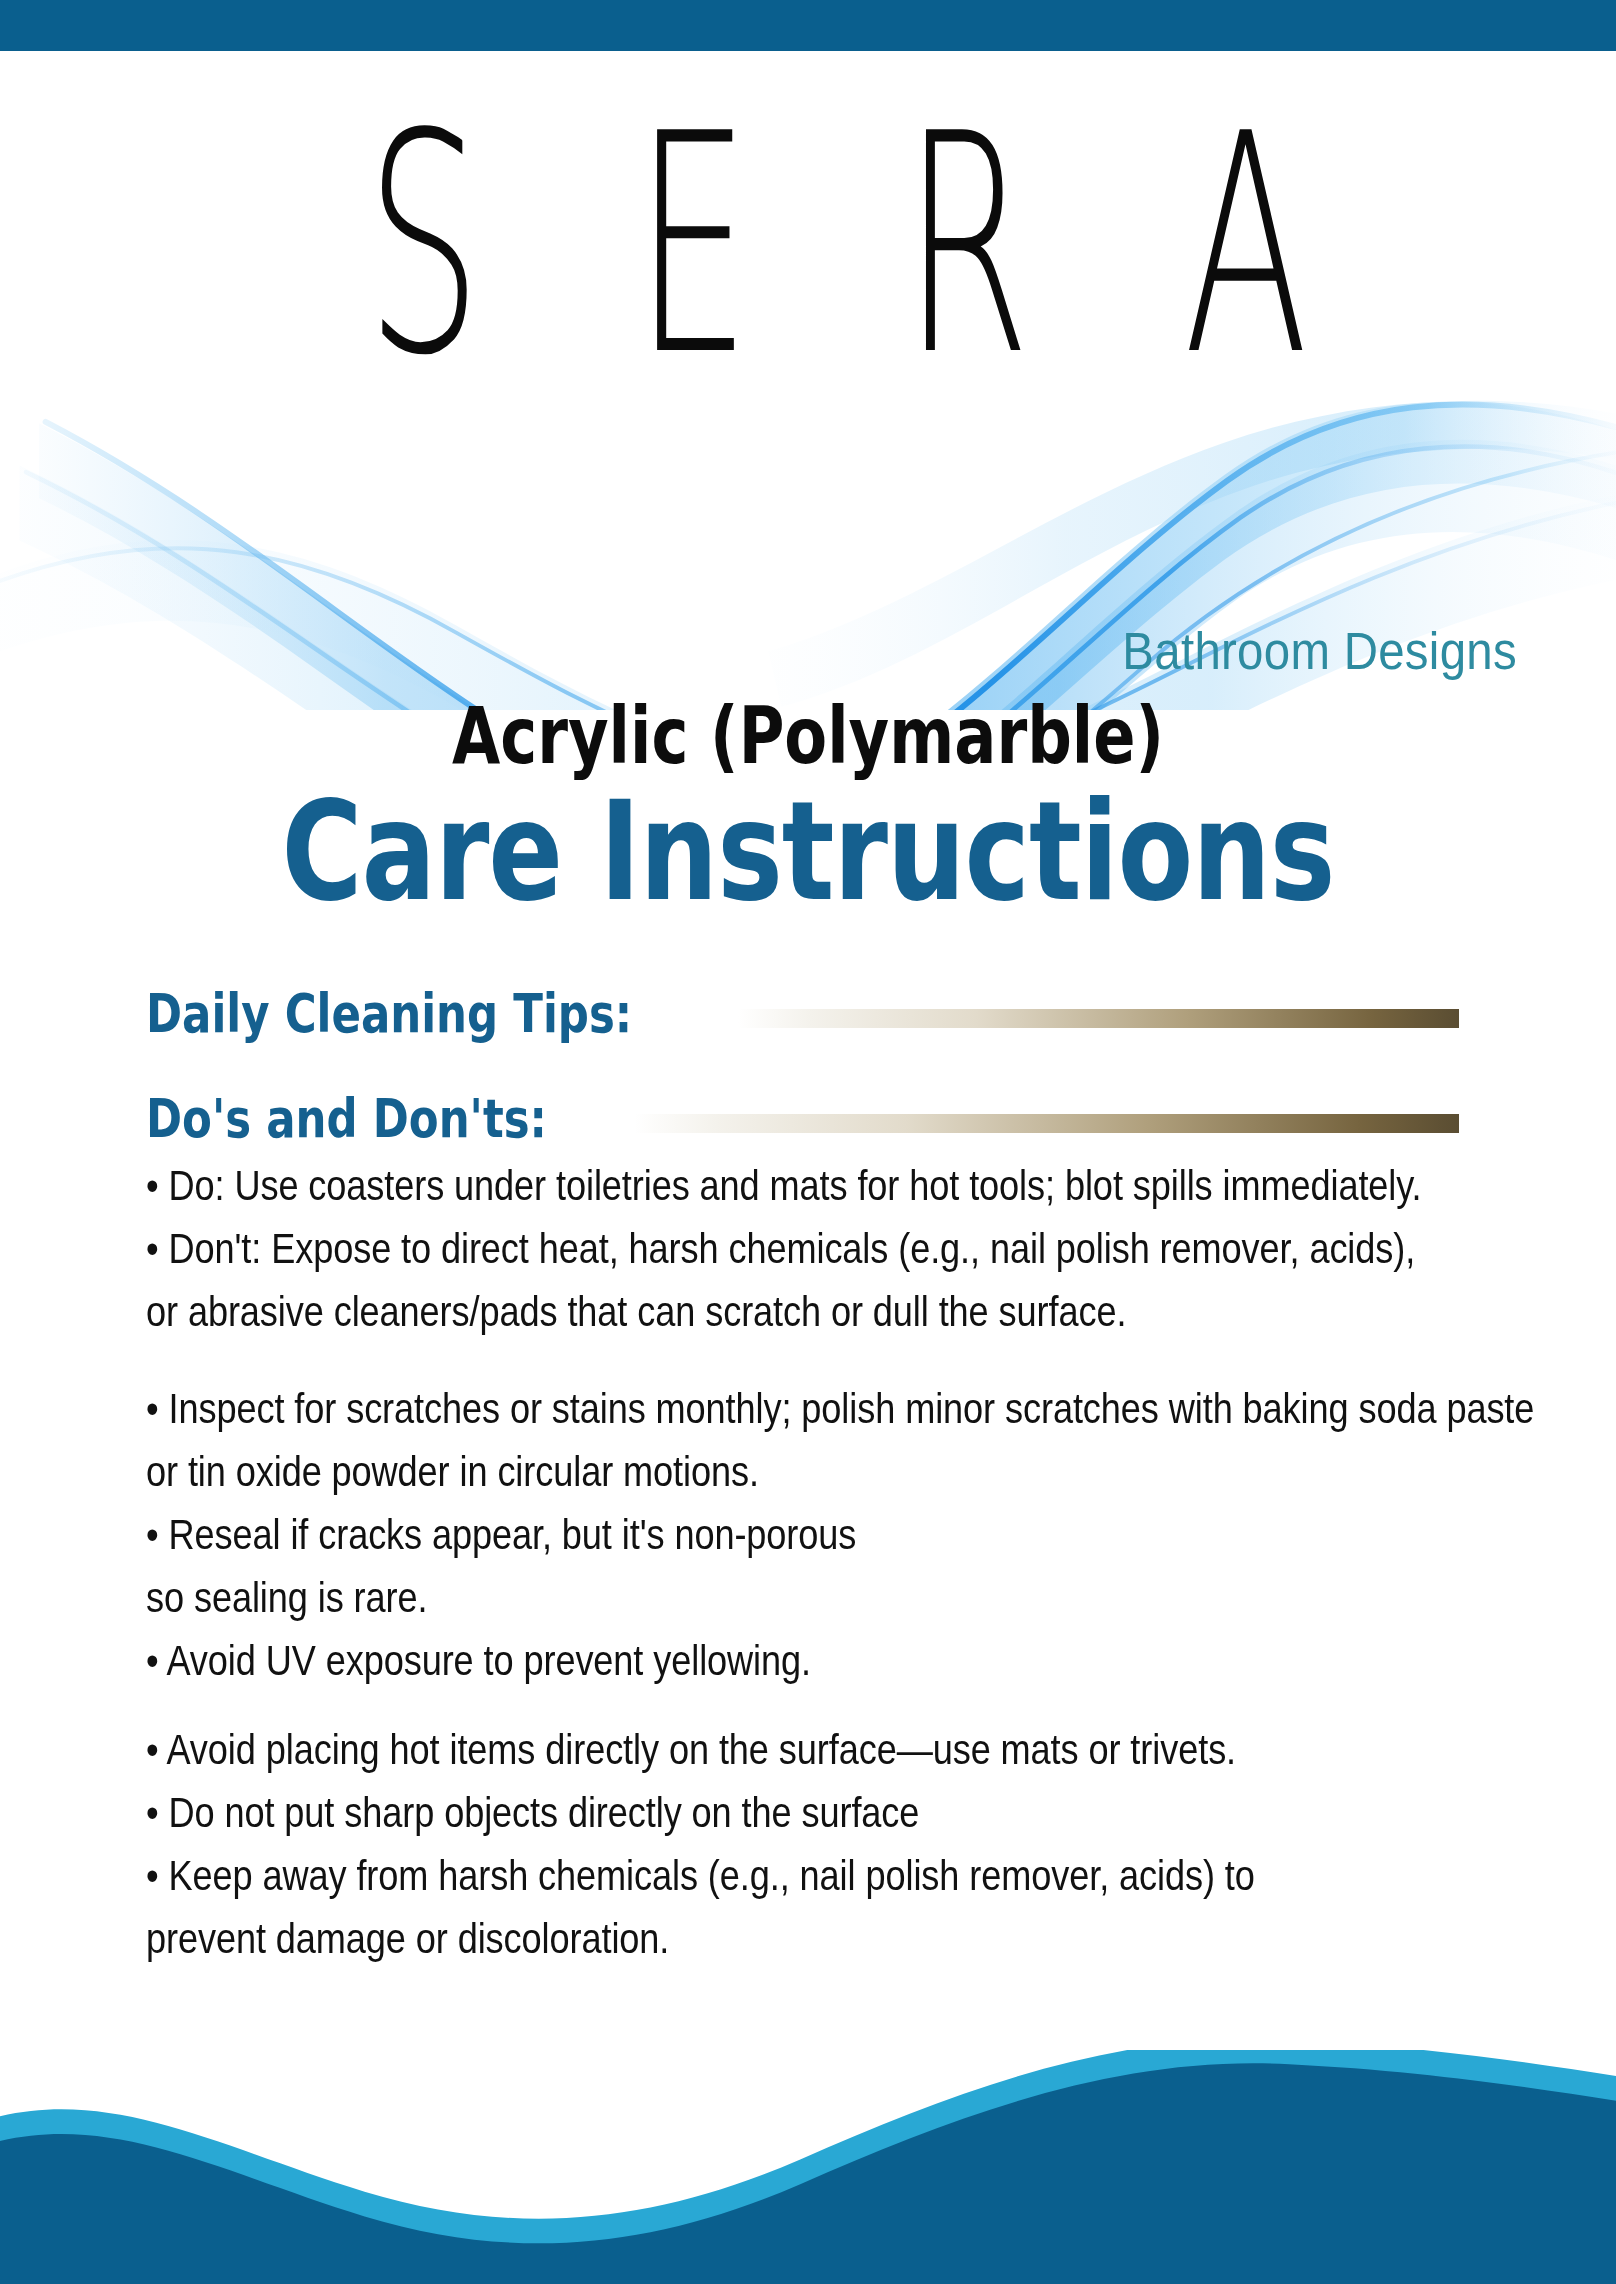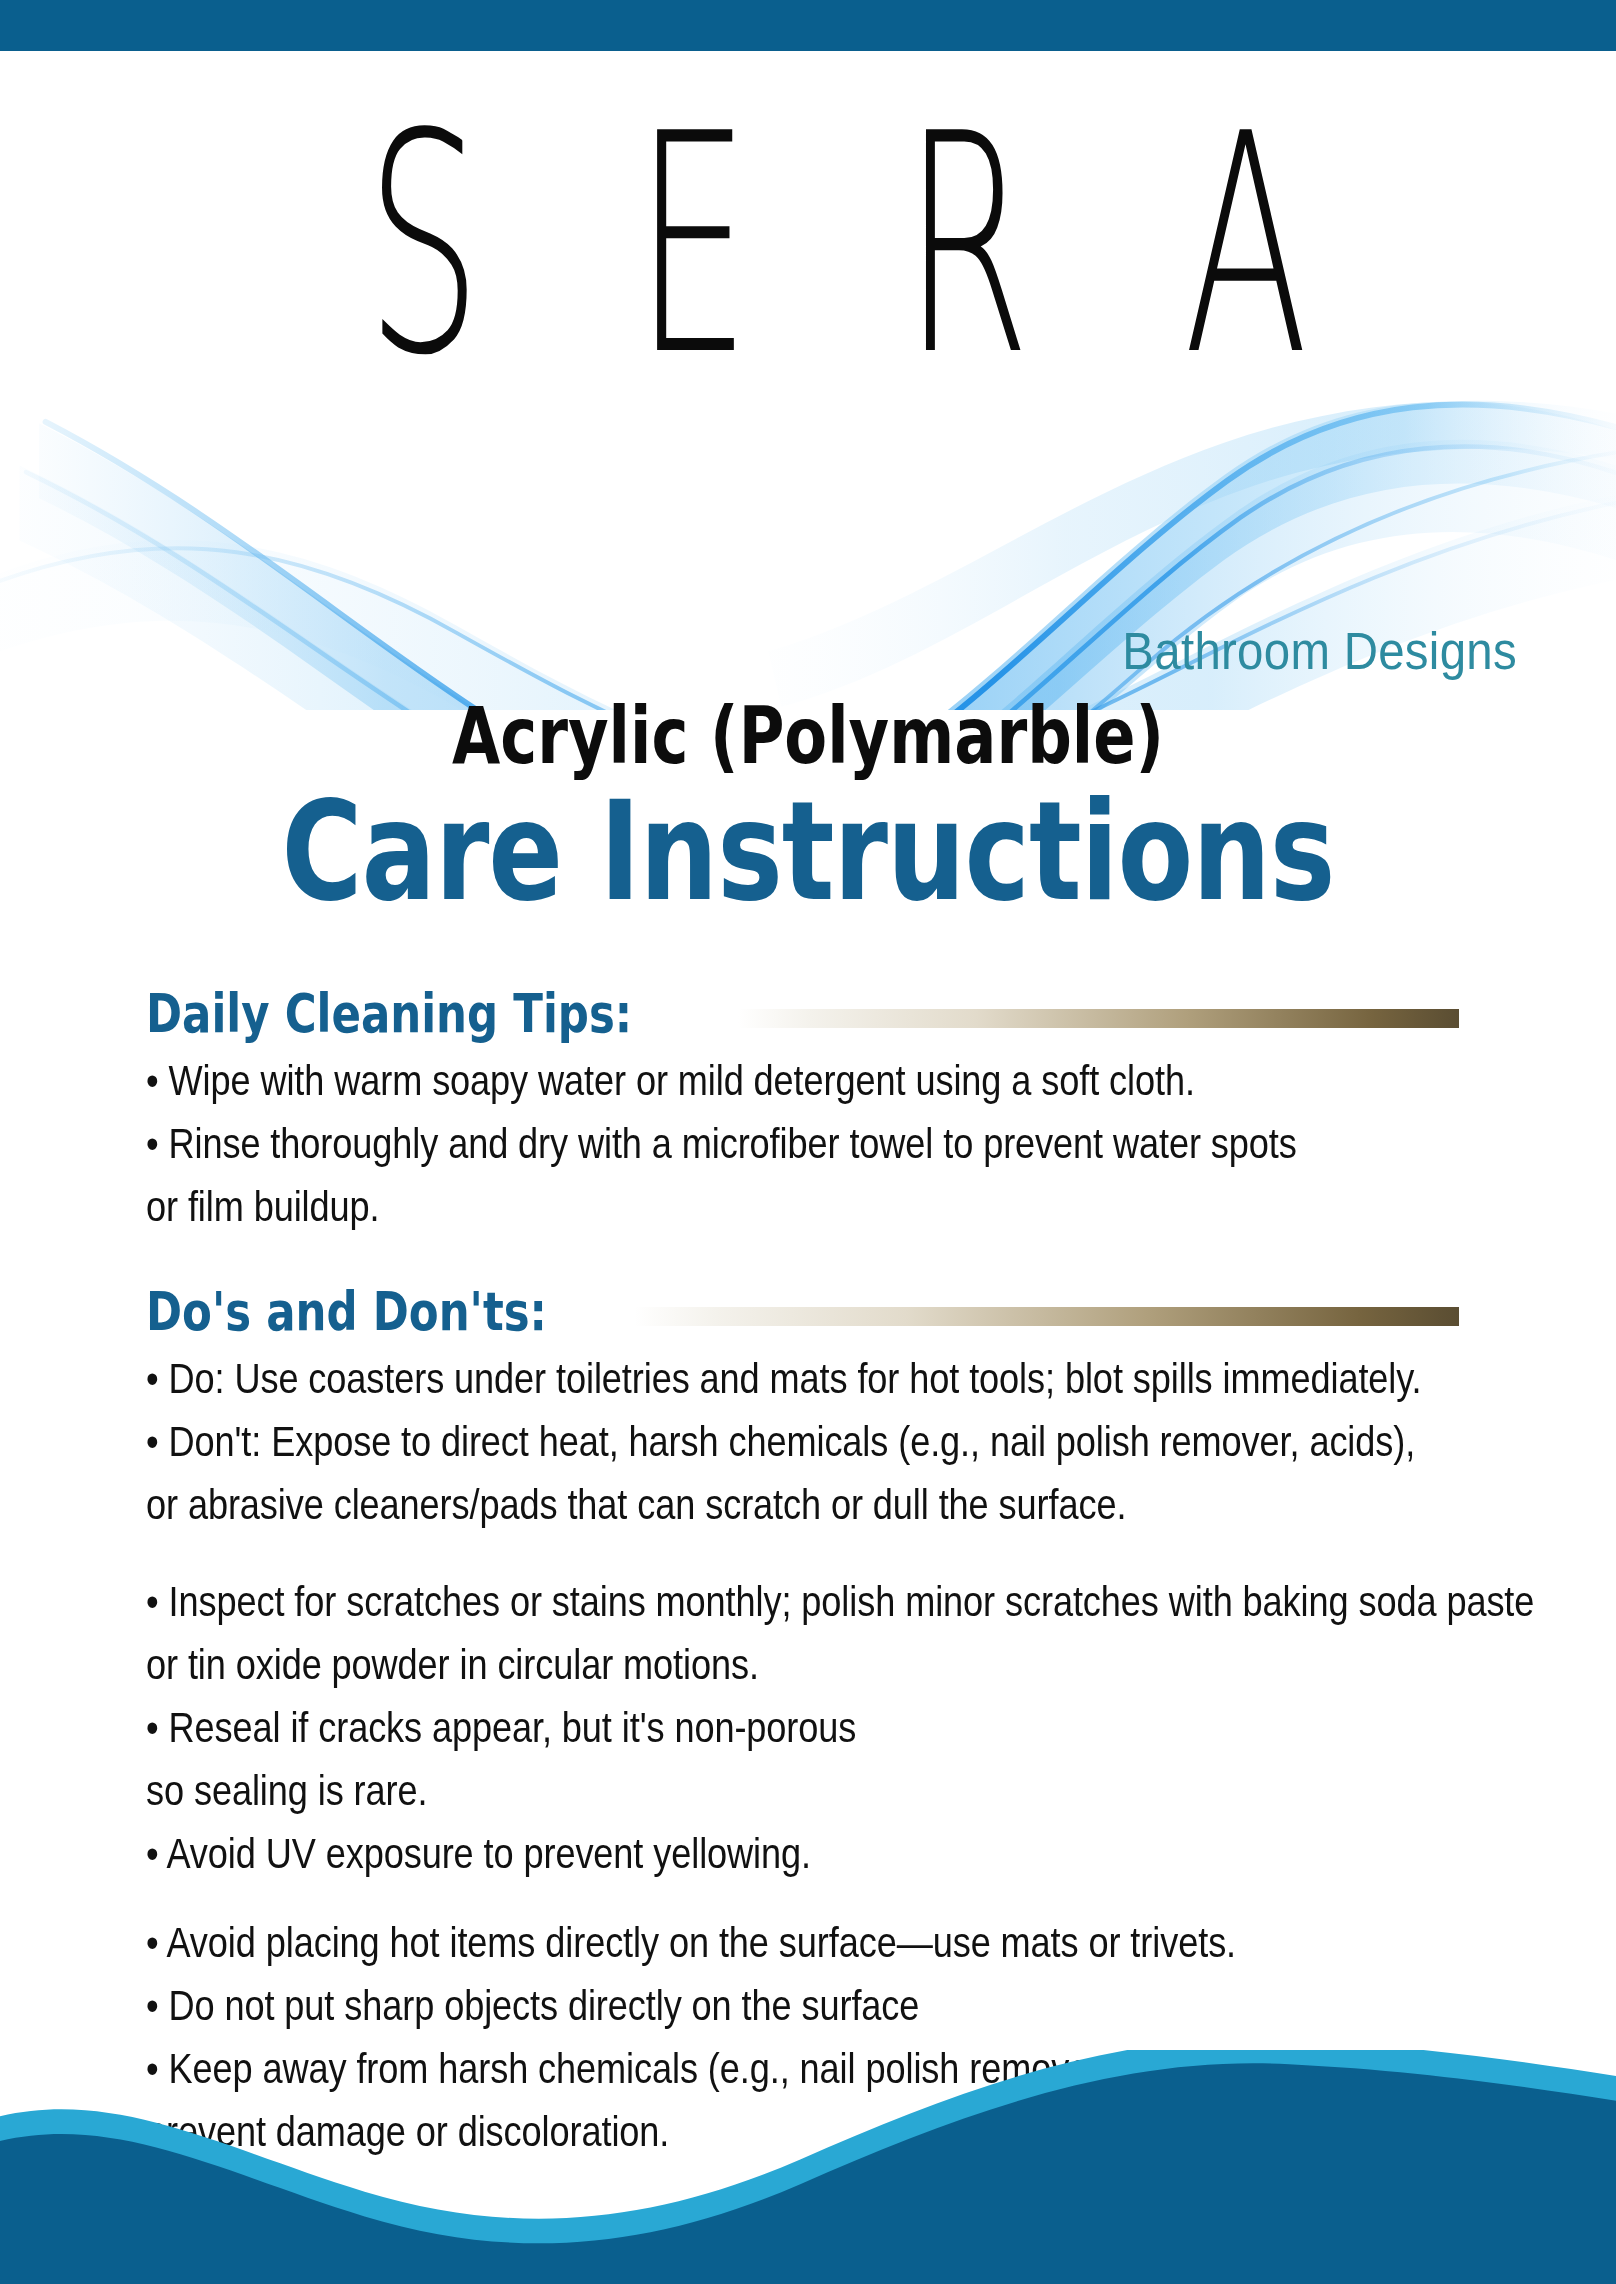--- a/index.html
+++ b/index.html
@@ -190,25 +190,20 @@
 <div id="subtitle">Acrylic (Polymarble)</div>
 <div id="main-title">Care Instructions</div>
 
 <div id="content">
 
   <div class="section">
     <div class="sec-head-row">
       <div class="sec-head">Daily Cleaning Tips:</div>
       <div class="sec-rule"></div>
     </div>
-    <div class="bullets">
-      <div class="bullet-line">• Wipe with warm soapy water or mild detergent using a soft cloth.</div>
-      <div class="bullet-line">• Rinse thoroughly and dry with a microfiber towel to prevent water spots</div>
-      <div class="bullet-line">or film buildup.</div>
-    </div>
   </div>
   <div class="sec-gap-md"></div>
 
   <div class="section">
     <div class="sec-head-row">
       <div class="sec-head">Do's and Don'ts:</div>
       <div class="sec-rule"></div>
     </div>
     <div class="bullets">
       <div class="bullet-line">• Do: Use coasters under toiletries and mats for hot tools; blot spills immediately.</div>

